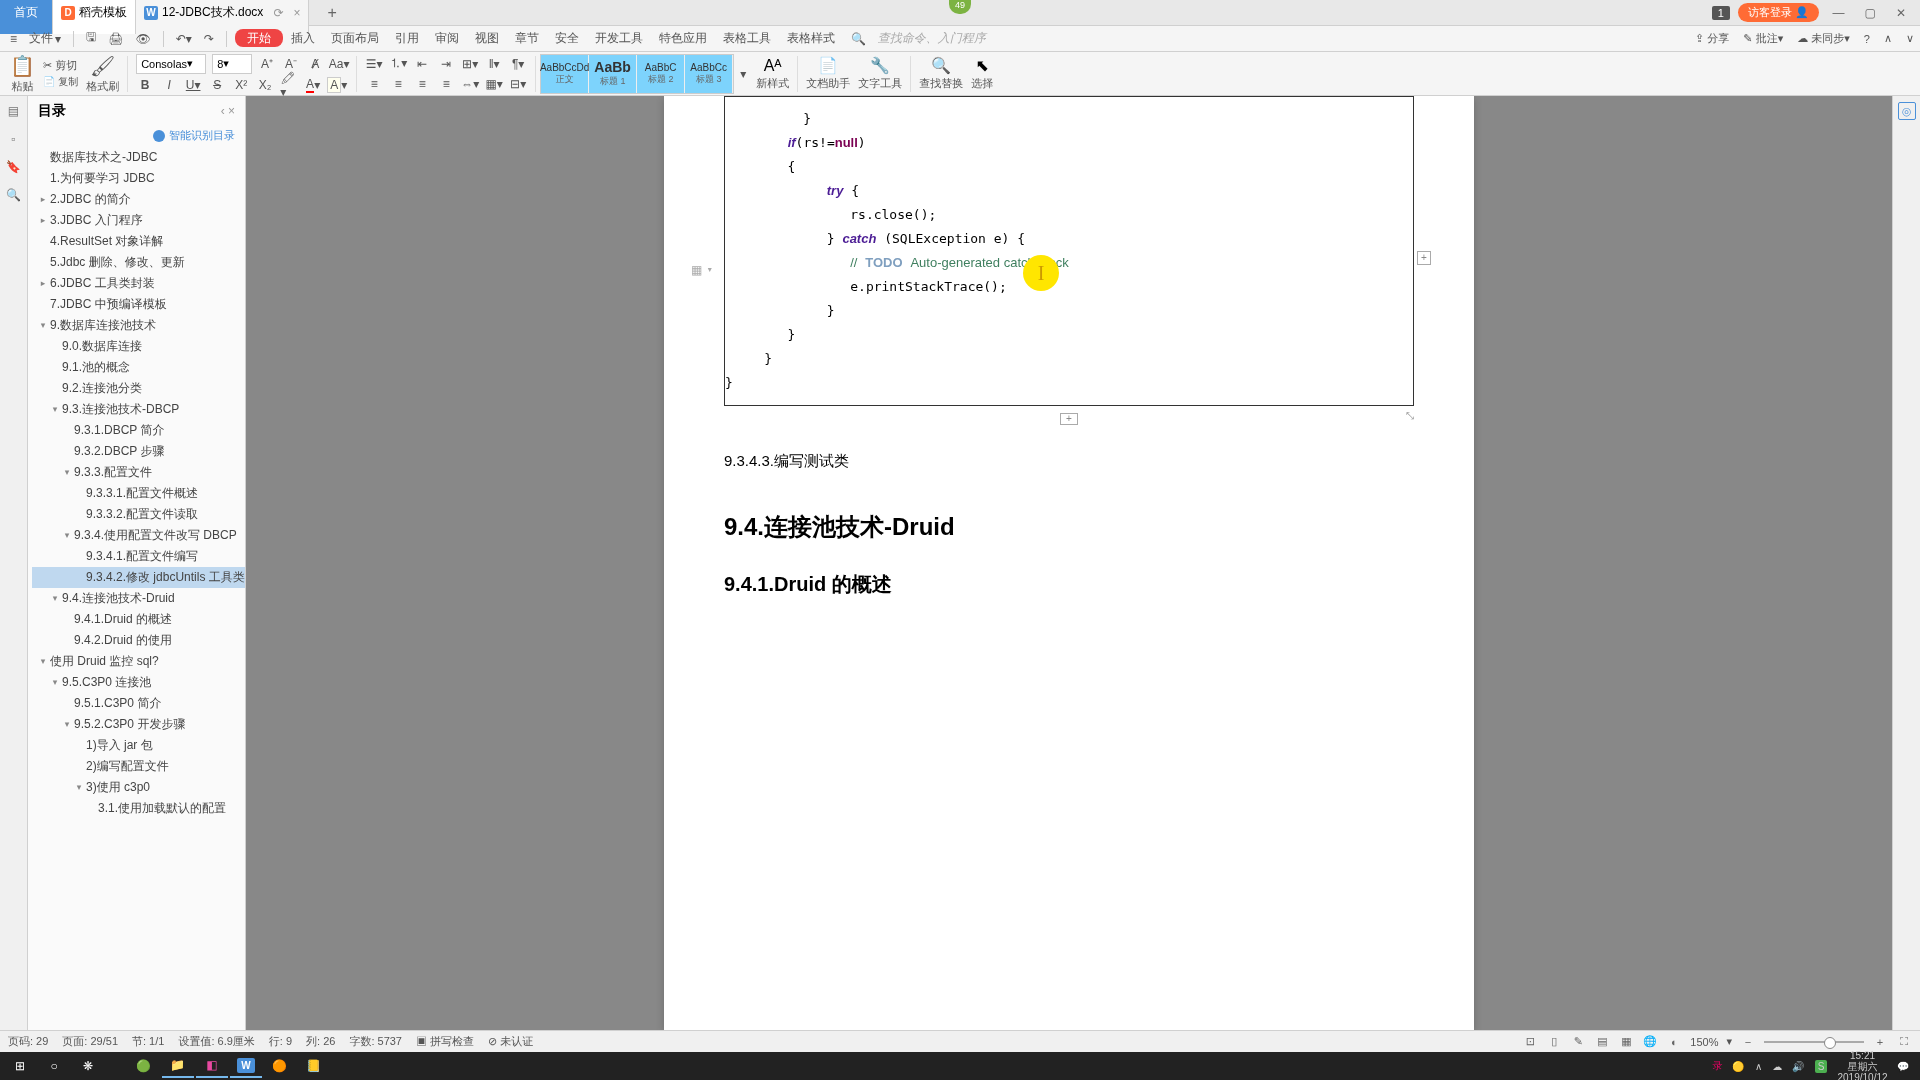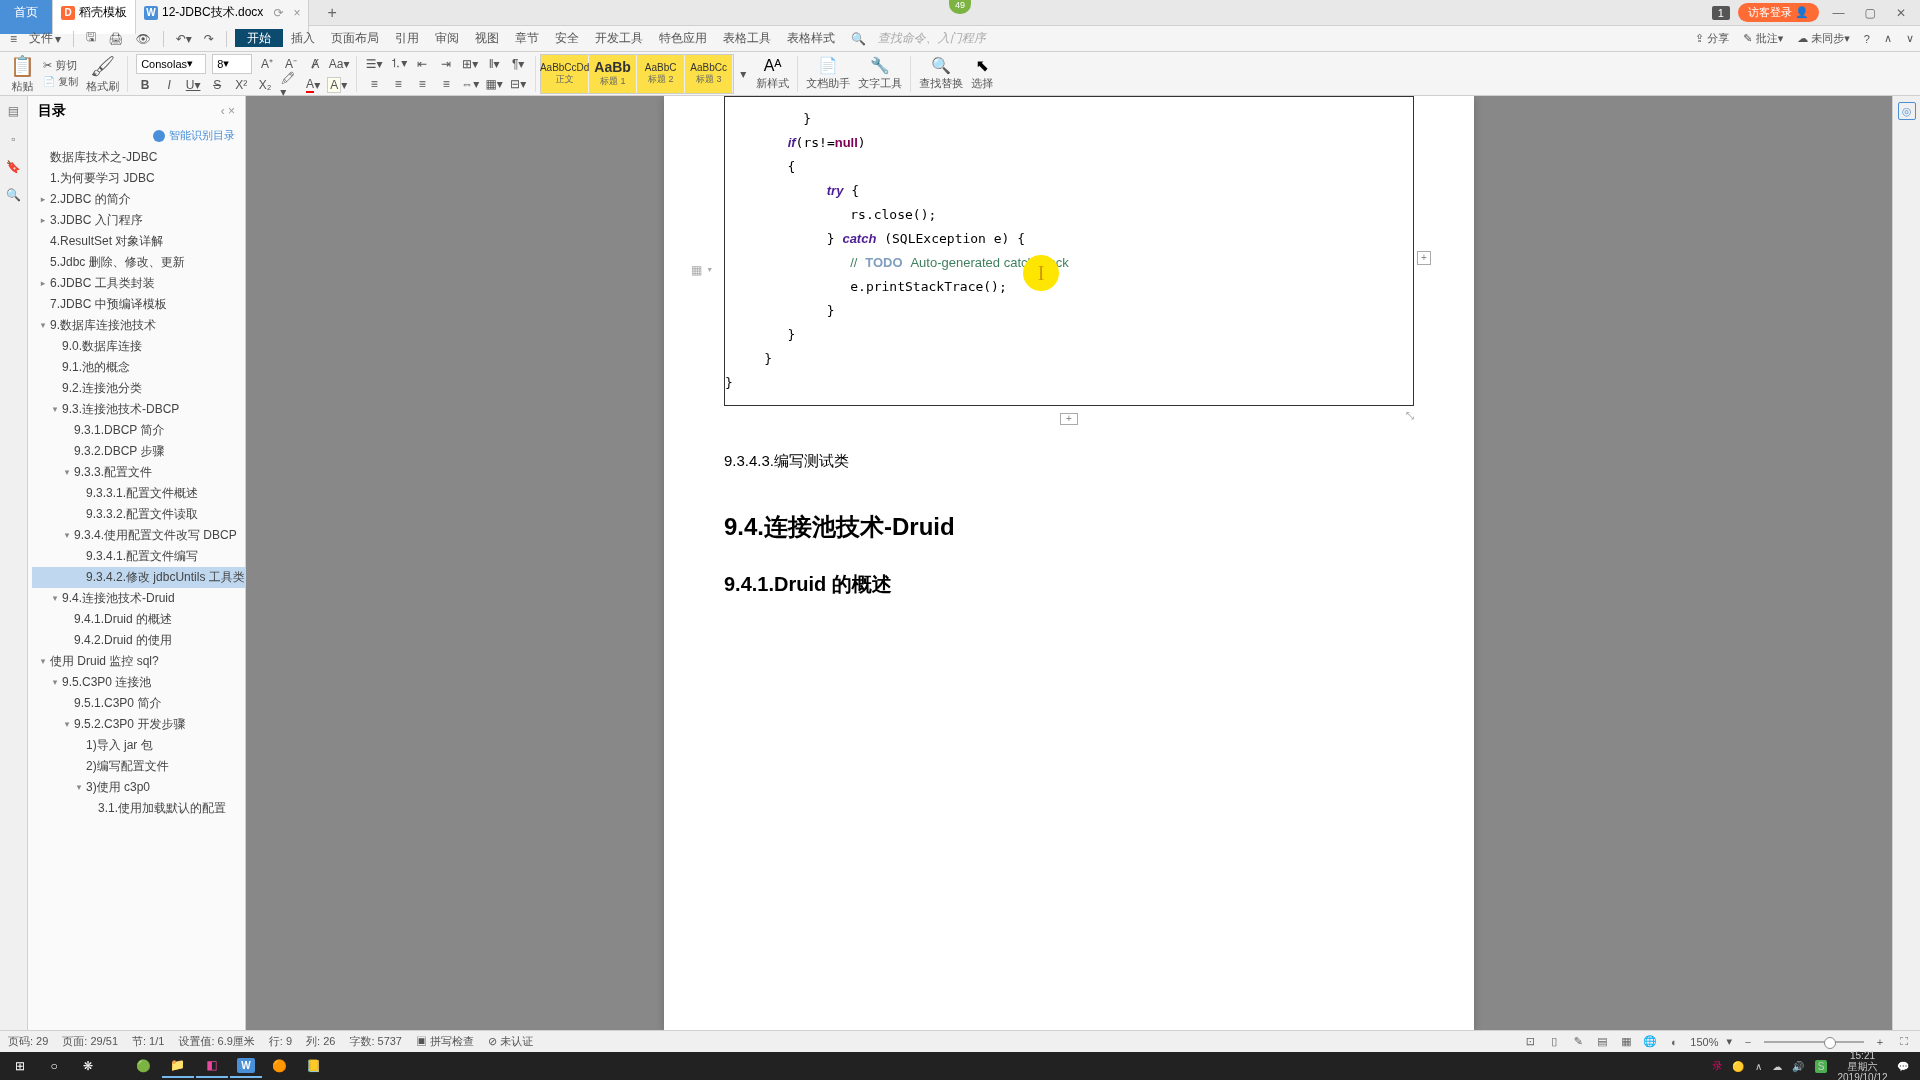--- a/index.html
+++ b/index.html
@@ -16,37 +16,37 @@
     .tab .new { padding: 0 10px; color: #666; font-size: 16px; }
     .titlebar-right { margin-left: auto; display: flex; align-items: center; gap: 8px; padding-right: 8px; }
     .titlebar-right .num-badge { background: #555; color: white; padding: 1px 6px; border-radius: 2px; font-size: 11px; }
     .titlebar-right .login-btn { background: #ff6b35; color: white; padding: 2px 10px; border-radius: 10px; font-size: 11px; display: flex; align-items: center; gap: 3px; }
     .titlebar-right .win-btn { color: #666; padding: 0 6px; cursor: pointer; }
     .top-green { position: absolute; top: 0; left: 50%; transform: translateX(-50%); width: 22px; height: 14px; background: #7cb342; border-radius: 0 0 10px 10px; color: white; font-size: 9px; text-align: center; line-height: 10px; }
     
     .toolbar1 { height: 26px; background: #f5f5f5; display: flex; align-items: center; border-bottom: 1px solid #d0d0d0; padding: 0 6px; gap: 4px; }
     .toolbar1 .tb-btn { padding: 2px 4px; cursor: pointer; color: #555; display: flex; align-items: center; gap: 2px; }
     .toolbar1 .menu-item { padding: 2px 8px; cursor: pointer; color: #555; font-size: 12px; }
-    .toolbar1 .menu-item.active { background: #0c4a6e; color: white; border-radius: 0; padding: 2px 12px; }
+    .toolbar1 .menu-item.active { background: #ef4444; color: white; border-radius: 8px; padding: 2px 12px; }
     .toolbar1 .sep { width: 1px; height: 16px; background: #ccc; margin: 0 4px; }
     .toolbar1 .search-box { font-style: italic; color: #aaa; flex: 1; padding-left: 4px; }
     .toolbar1 .right-tools { display: flex; gap: 14px; align-items: center; color: #555; font-size: 11px; }
     
     .toolbar2 { height: 44px; background: #f5f5f5; display: flex; align-items: center; padding: 0 6px; gap: 0; border-bottom: 1px solid #d0d0d0; }
     .tb-group { display: flex; flex-direction: column; align-items: center; padding: 0 4px; height: 44px; justify-content: center; }
     .tb-group.vert { gap: 1px; }
     .tb-group .tb-label { font-size: 11px; color: #555; }
     .tb-icon-lg { font-size: 20px; color: #555; }
     .tb-row { display: flex; gap: 6px; align-items: center; }
     .font-select { border: 1px solid #ccc; height: 20px; font-size: 11px; padding: 0 4px; background: white; display: flex; align-items: center; }
     .font-name { width: 70px; }
     .font-size { width: 40px; }
     .tb-btn-sm { width: 18px; height: 18px; display: flex; align-items: center; justify-content: center; color: #555; cursor: pointer; font-size: 12px; }
     .tb-sep { width: 1px; height: 36px; background: #ddd; margin: 0 4px; }
-    .style-gallery { display: flex; border: 1px solid #ccc; height: 40px; background: #fde047; }
+    .style-gallery { display: flex; border: 1px solid #ccc; height: 40px; background: #7dd3fc; }
     .style-item { width: 48px; display: flex; flex-direction: column; align-items: center; justify-content: center; border-right: 1px solid #eee; padding: 2px; }
     .style-item .preview { font-size: 10px; color: #333; }
     .style-item .preview.big { font-size: 14px; font-weight: bold; }
     .style-item .sname { font-size: 9px; color: #666; }
     
     .main { display: flex; height: calc(100vh - 26px - 26px - 44px - 22px - 28px); }
     .left-rail { width: 28px; background: #f0f0f0; border-right: 1px solid #d0d0d0; display: flex; flex-direction: column; align-items: center; padding-top: 6px; gap: 10px; }
     .left-rail .rail-icon { width: 18px; height: 18px; color: #777; cursor: pointer; display:flex; align-items:center; justify-content:center; }
     
     .sidebar { width: 218px; background: #fafafa; border-right: 1px solid #d0d0d0; display: flex; flex-direction: column; }

